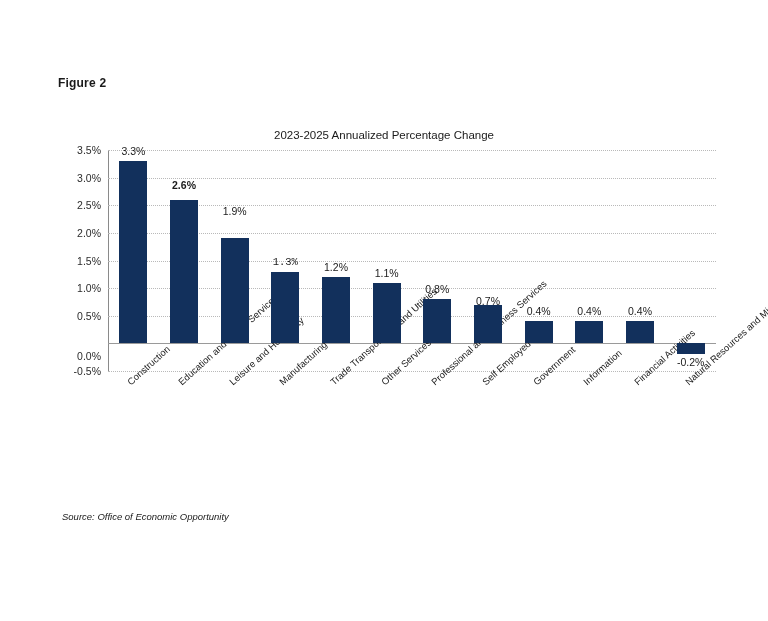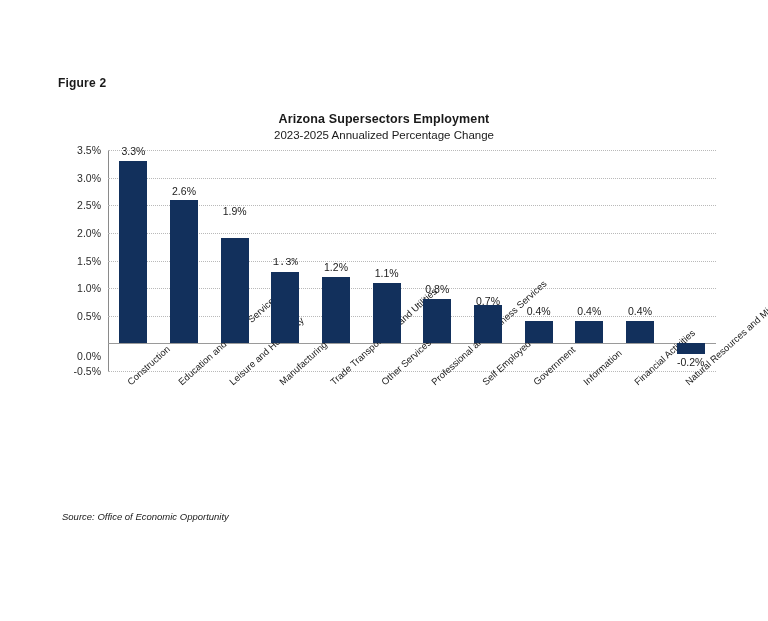--- a/index.html
+++ b/index.html
@@ -118,21 +118,20 @@
     font-style: italic;
     color: #1a1a1a;
   }
 </style>
 </head>
 <body>
 
 <div id="figure-wrap">
 
   <div class="figure-label">Figure 2</div>
-  <div class="chart-title">Arizona Supersectors Employment</div>
   <div class="chart-subtitle">2023-2025 Annualized  Percentage Change</div>
 
   <div id="plot">
     <div class="y-axis"></div>
   <div class="gridline" style="top: 0px;"></div>
       <div class="ytick" style="top: 0px;">3.5%</div>
       <div class="gridline" style="top: 27.625px;"></div>
       <div class="ytick" style="top: 27.625px;">3.0%</div>
       <div class="gridline" style="top: 55.25px;"></div>
       <div class="ytick" style="top: 55.25px;">2.5%</div>
@@ -145,21 +144,21 @@
       <div class="gridline" style="top: 165.75px;"></div>
       <div class="ytick" style="top: 165.75px;">0.5%</div>
       <div class="axis-zero" style="top: 193.375px;"></div>
       <div class="ytick" style="top: 206px;">0.0%</div>
       <div class="gridline" style="top: 221px;"></div>
       <div class="ytick" style="top: 221px;">-0.5%</div>
       <div class="bar" style="left: 11.3333px; top: 11.05px; height: 182.325px; background: rgb(18, 48, 92);"></div>
       <div class="bar-value" style="left: -4.66667px; top: -4.95px;">3.3%</div>
       <div class="cat-label" style="left: 17.3333px; top: 229px;">Construction</div>
       <div class="bar" style="left: 62px; top: 49.725px; height: 143.65px; background: rgb(18, 48, 92);"></div>
-      <div class="bar-value" style="left: 46px; top: 35px;">2.6%</div>
+      <div class="bar-value" style="left: 46px; top: 29px; font-weight: bold;">2.6%</div>
       <div class="cat-label" style="left: 68px; top: 229px;">Education and Health Services</div>
       <div class="bar" style="left: 112.667px; top: 88.4px; height: 104.975px; background: rgb(18, 48, 92);"></div>
       <div class="bar-value" style="left: 96.6667px; top: 55px;">1.9%</div>
       <div class="cat-label" style="left: 118.667px; top: 229px;">Leisure and Hospitality</div>
       <div class="bar" style="left: 163.333px; top: 121.55px; height: 71.825px; background: rgb(18, 48, 92);"></div>
       <div class="bar-value" style="left: 147.333px; top: 105.55px; font-family: Liberation Mono, monospace;">1.3%</div>
       <div class="cat-label" style="left: 169.333px; top: 229px;">Manufacturing</div>
       <div class="bar" style="left: 214px; top: 127.075px; height: 66.3px; background: rgb(18, 48, 92);"></div>
       <div class="bar-value" style="left: 198px; top: 111.075px;">1.2%</div>
       <div class="cat-label" style="left: 220px; top: 229px;">Trade Transportation and Utilities</div>

